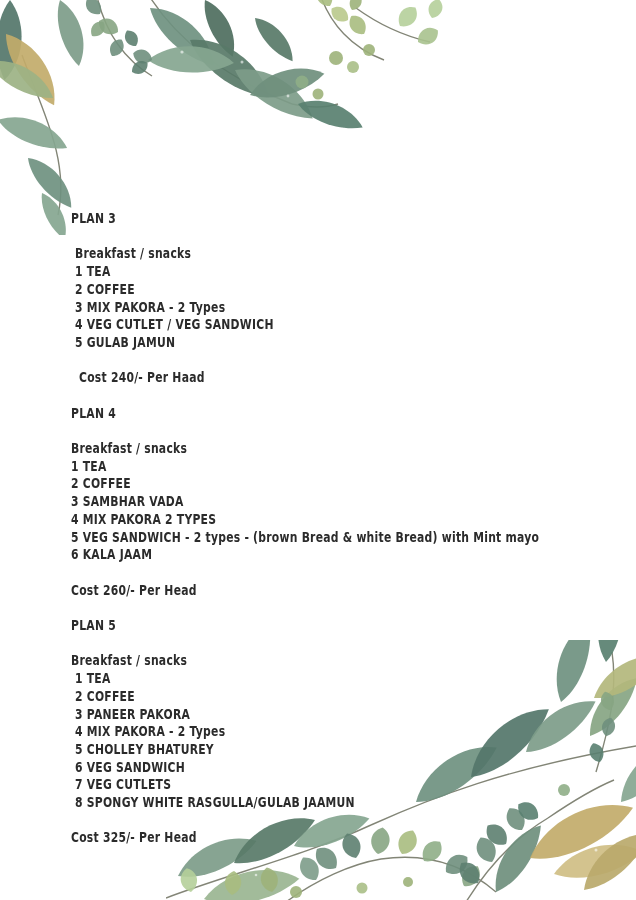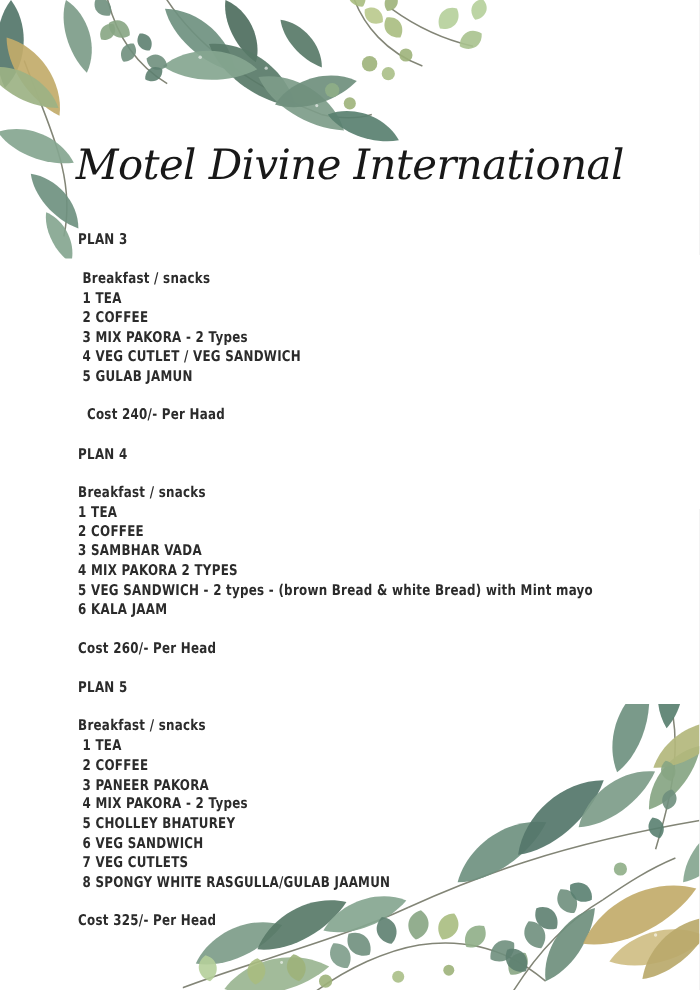--- a/index.html
+++ b/index.html
@@ -167,21 +167,20 @@
     <g fill="#ffffff" opacity="0.6">
       <circle cx="320" cy="160" r="1.6"></circle>
         <circle cx="350" cy="135" r="1.3"></circle>
       <circle cx="290" cy="190" r="1.4"></circle>
         <circle cx="90" cy="235" r="1.3"></circle>
       <circle cx="410" cy="95" r="1.4"></circle>
         <circle cx="430" cy="210" r="1.5"></circle>
     </g>
   </svg>
 
-  <h1 class="title">Motel Divine International</h1>
 
   <div class="menu">
 
     <section>
       <div class="txt plan-heading">PLAN 3</div>
       <div class="txt"> Breakfast / snacks</div>
       <div class="txt"> 1 TEA</div>
       <div class="txt"> 2 COFFEE</div>
       <div class="txt"> 3 MIX PAKORA - 2 Types</div>
       <div class="txt"> 4 VEG CUTLET / VEG SANDWICH</div>

